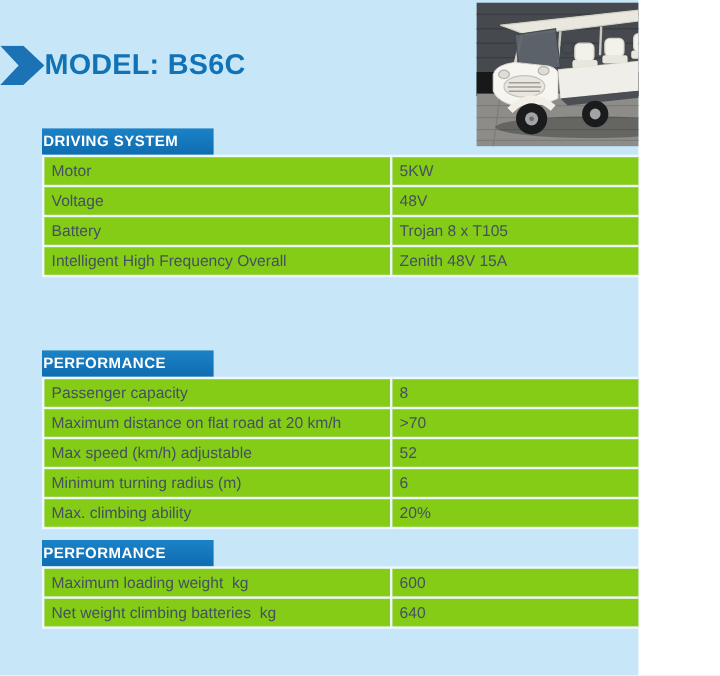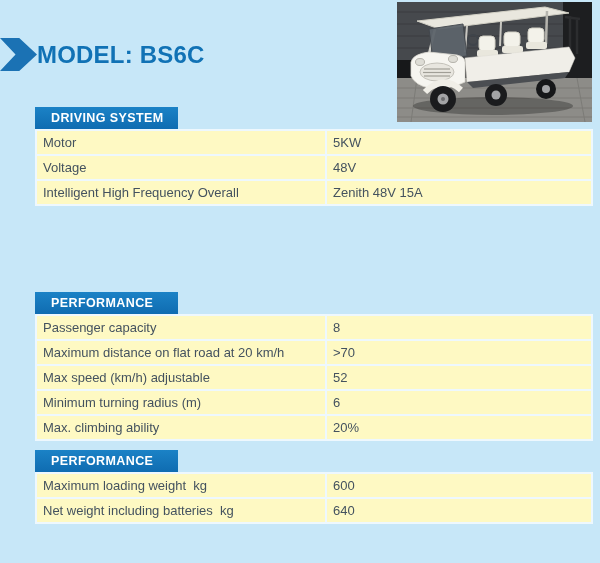--- a/index.html
+++ b/index.html
@@ -1,18 +1,18 @@
 <!DOCTYPE html>
 <html><head>
 <meta charset="utf-8">
 <style>
   html,body { margin:0; padding:0; }
   .page {
     position:relative;
-    width:600px; height:563px;
+    width:532px; height:563px;
     background:#c7e7f8;
     font-family:"Liberation Sans", sans-serif;
     overflow:hidden;
   }
   .chevron {
     position:absolute; left:0; top:38px;
     width:37px; height:33px;
     background:#1b72b4;
     clip-path:polygon(0 0, 52% 0, 100% 50%, 52% 100%, 0 100%, 42% 50%);
   }
@@ -27,29 +27,29 @@
     line-height:0;
   }
   .section { position:absolute; left:35px; width:558px; }
   .s1 { top:107px; }
   .s2 { top:280px;margin-top:12px; }
   .s3 { top:450px; }
   .bar {
     width:143px; height:22px;
     background:linear-gradient(#1b82c6,#0f6cb1);
     color:#ffffff; font-size:12.5px; font-weight:bold;
-    line-height:22px; padding-left:16px; box-sizing:border-box;
+    line-height:22px; padding-left:1px; box-sizing:border-box;
     letter-spacing:0.4px;
   }
   table.spec {
     border-collapse:collapse; width:558px; table-layout:fixed;
   }
   table.spec td {
     border:2px solid #eef8fe;
-    background:#fef9c3;
+    background:#84cc16;
     height:23px;
     font-size:13px; color:#44525f;
     padding:0 4px 0 6px;
     vertical-align:middle;
   }
   td.spec-label { width:278px; white-space:pre-wrap; }
 </style>
 </head>
 <body>
 
@@ -140,20 +140,24 @@
       <tbody>
         <tr>
           <td class="spec-label">Motor</td>
           <td class="spec-value">5KW</td>
         </tr>
         <tr>
           <td class="spec-label">Voltage</td>
           <td class="spec-value">48V</td>
         </tr>
         <tr>
+          <td class="spec-label">Battery</td>
+          <td class="spec-value">Trojan 8 x T105</td>
+        </tr>
+        <tr>
           <td class="spec-label">Intelligent High Frequency Overall</td>
           <td class="spec-value">Zenith 48V 15A</td>
         </tr>
       </tbody>
     </table>
   </div>
 
   <div class="section s2">
     <div class="bar">PERFORMANCE</div>
     <table class="spec">
@@ -184,20 +188,20 @@
 
   <div class="section s3">
     <div class="bar">PERFORMANCE</div>
     <table class="spec">
       <tbody>
         <tr>
           <td class="spec-label">Maximum loading weight  kg</td>
           <td class="spec-value">600</td>
         </tr>
         <tr>
-          <td class="spec-label">Net weight including batteries  kg</td>
+          <td class="spec-label">Net weight climbing batteries  kg</td>
           <td class="spec-value">640</td>
         </tr>
       </tbody>
     </table>
   </div>
 
 </div>
 
 </body></html>

